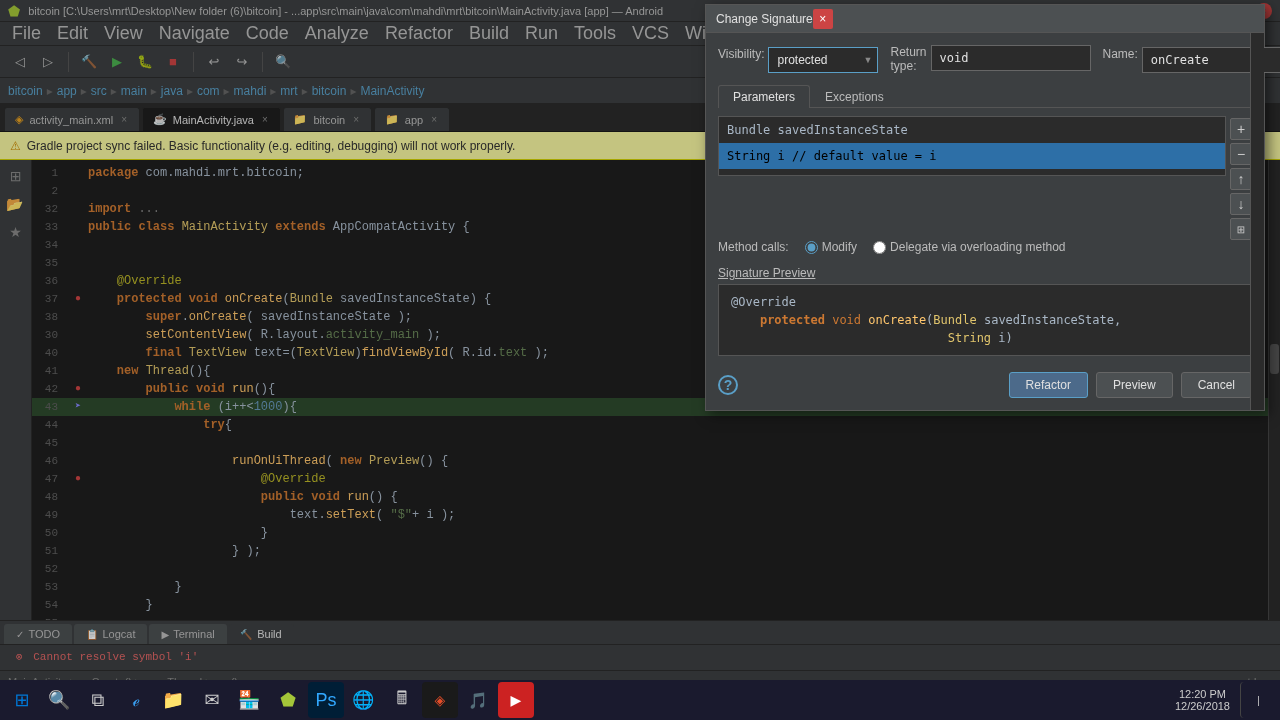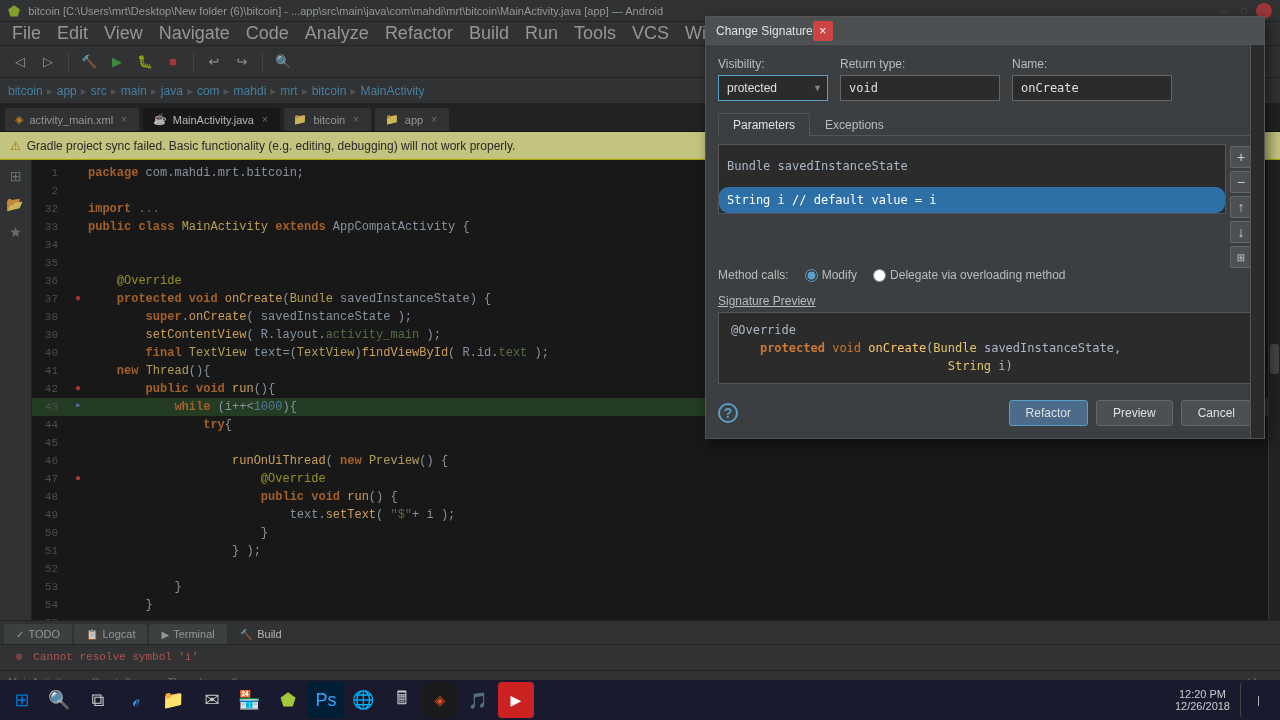--- a/index.html
+++ b/index.html
@@ -299,21 +299,21 @@
     #dialog-overlay {
       position: absolute;
       top: 0; left: 0; right: 0; bottom: 0;
       background: rgba(0,0,0,0.2);
       z-index: 100;
     }
 
     
     #dialog {
       position: absolute;
-      top: 16px;
+      top: 4px;
       left: 705px;
       width: 560px;
       background: #3c3f41;
       border: 1px solid #555;
       box-shadow: 4px 4px 12px rgba(0,0,0,0.5);
       z-index: 101;
     }
     #dialog-title-bar {
       height: 28px;
       background: #4c5052;
@@ -338,21 +338,21 @@
     #dialog-body {
       padding: 12px;
     }
 
     .dialog-fields {
       display: flex;
       gap: 12px;
       margin-bottom: 12px;
       align-items: flex-end;
     }
-    .dialog-field { display: flex; flex-direction: column; gap: 4px; justify-content: space-between; }
+    .dialog-field { display: flex; flex-direction: row; gap: 4px; justify-content: space-between; }
     .field-label { color: #bbbbbb; font-size: 12px; }
     .field-select {
       background: #2b2b2b;
       border: 1px solid #5a9fc7;
       color: #e0e0e0;
       padding: 4px 24px 4px 8px;
       font-size: 12px;
       height: 26px;
       appearance: none;
       -webkit-appearance: none;
@@ -414,26 +414,24 @@
       margin-bottom: 8px;
       min-height: 60px;
     }
     .param-row {
       padding: 3px 8px;
       font-family: 'Consolas', monospace;
       font-size: 12px;
       color: #a9b7c6;
       line-height: 20px;
       cursor: pointer;
-      margin-top: 8px;
     }
     .param-row.selected {
       background: #2d6fa7;
-      color: #ffffff;
-      border-radius: 9px;
+      color: #000000;
     }
 
     
     .params-with-controls {
       display: flex;
       gap: 4px;
     }
     .params-list-area { flex: 1; }
     .params-controls {
       display: flex;

